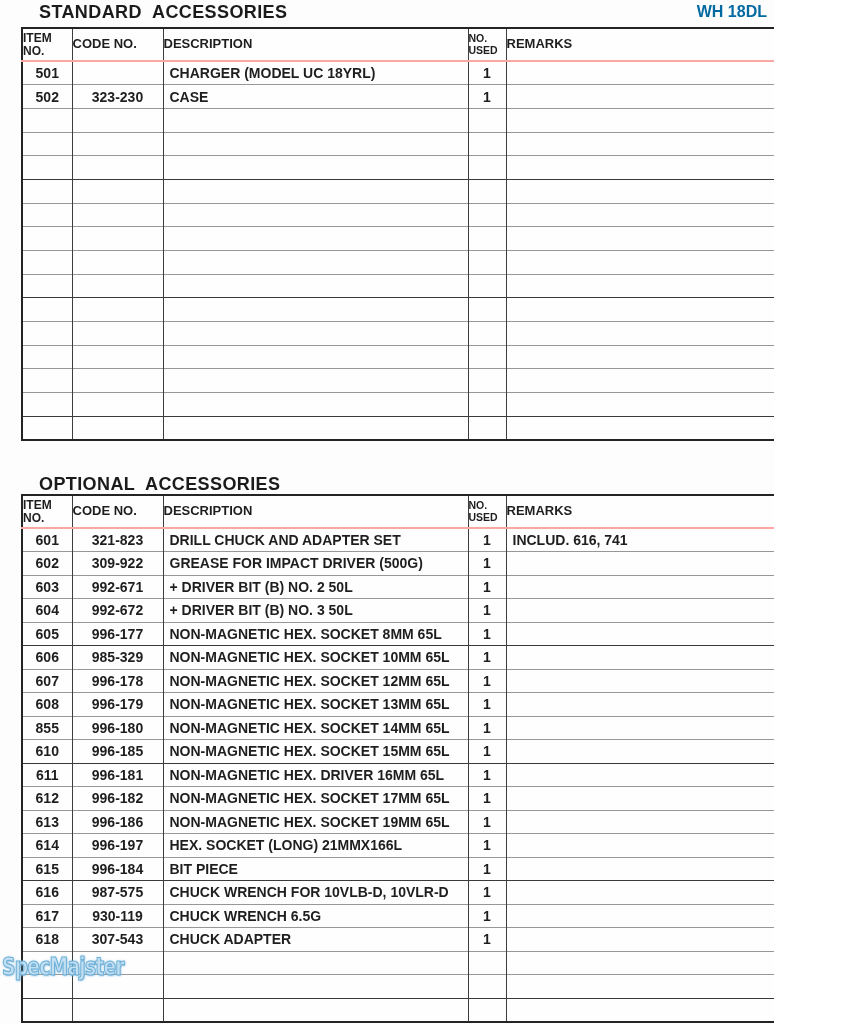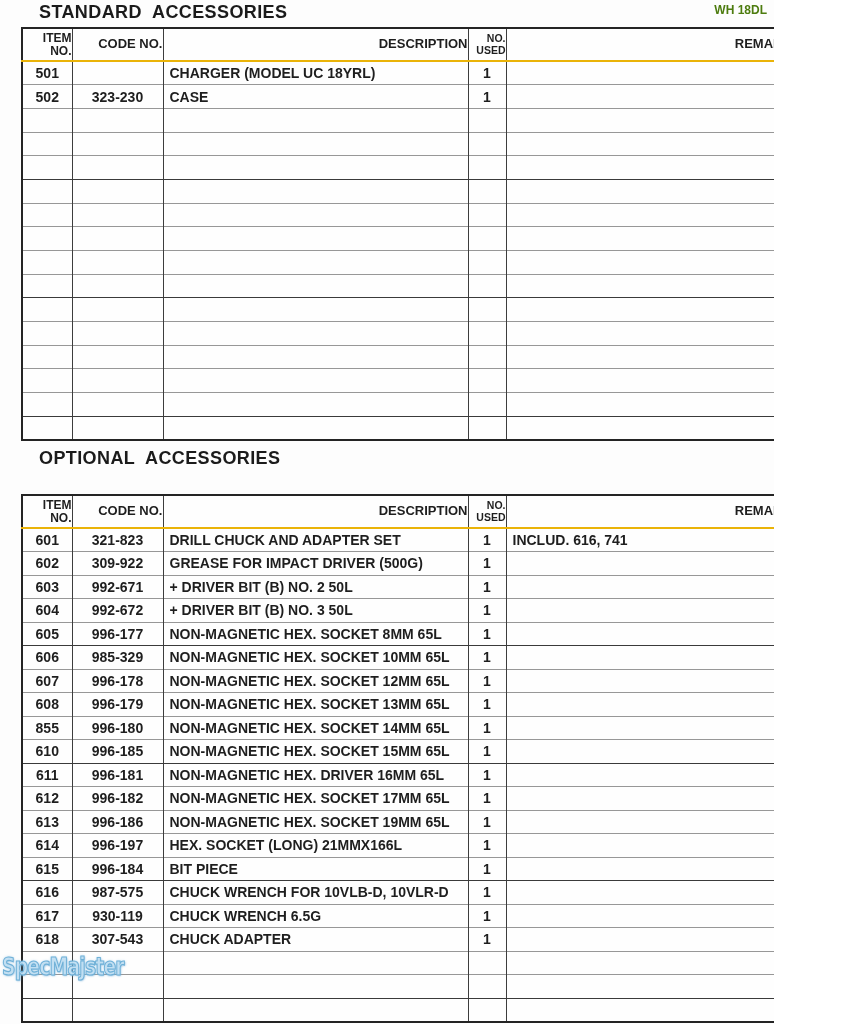--- a/index.html
+++ b/index.html
@@ -9,24 +9,24 @@
     font-family:"Liberation Sans", sans-serif;
     color:#1e1e1e;
     text-decoration:underline;
   }
   .title {
     position:absolute; left:39px;
     font-size:18px; font-weight:bold; letter-spacing:0.4px;
     white-space:pre; color:#1b1b1b;
   }
   .t-standard { top:2px; }
-  .t-optional { top:448px; }
+  .t-optional { top:474px; }
   .model {
     position:absolute; top:3px; right:7px;
-    font-size:12px; font-weight:bold; color:#4d7c0f;
+    font-size:16px; font-weight:bold; color:#0369a1;
   }
   table.acc {
     position:absolute; left:21px; width:839px;
     border-collapse:collapse; table-layout:fixed;
     background:#fefefe;
     border:2px solid #242424;
   }
   table.standard { top:27px; }
   table.optional { top:494px; }
   col.col-item    { width:50px; }
@@ -35,22 +35,22 @@
   col.col-used    { width:38px; }
   col.col-remarks { width:295px; }
   col.col-extra   { width:60px; }
   th, td {
     border-left:1px solid #3d3d3d; border-right:1px solid #3d3d3d;
     padding:0; font-weight:bold; color:#1e1e1e;
     overflow:hidden; white-space:nowrap;
   }
   thead tr { height:33px; }
   thead th {
-    border-bottom:2px solid #eab308;
-    font-size:13px; text-align:right; vertical-align:middle;
+    border-bottom:2px solid #fca5a5;
+    font-size:13px; text-align:left; vertical-align:middle;
     line-height:1.08; white-space:pre-line;
   }
   thead th.h-item { font-size:12px; }
   thead th.h-used { font-size:10.5px; }
   tbody td { border-top:1px solid #979797; font-size:14px; vertical-align:middle; }
   table.standard tbody tr { height:23.7px; }
   table.optional tbody tr { height:23.5px; }
   
   tbody tr:nth-child(5n) td { border-bottom:1.8px solid #3a3a3a; }
   td.c-item, td.c-code, td.c-used { text-align:center; }

